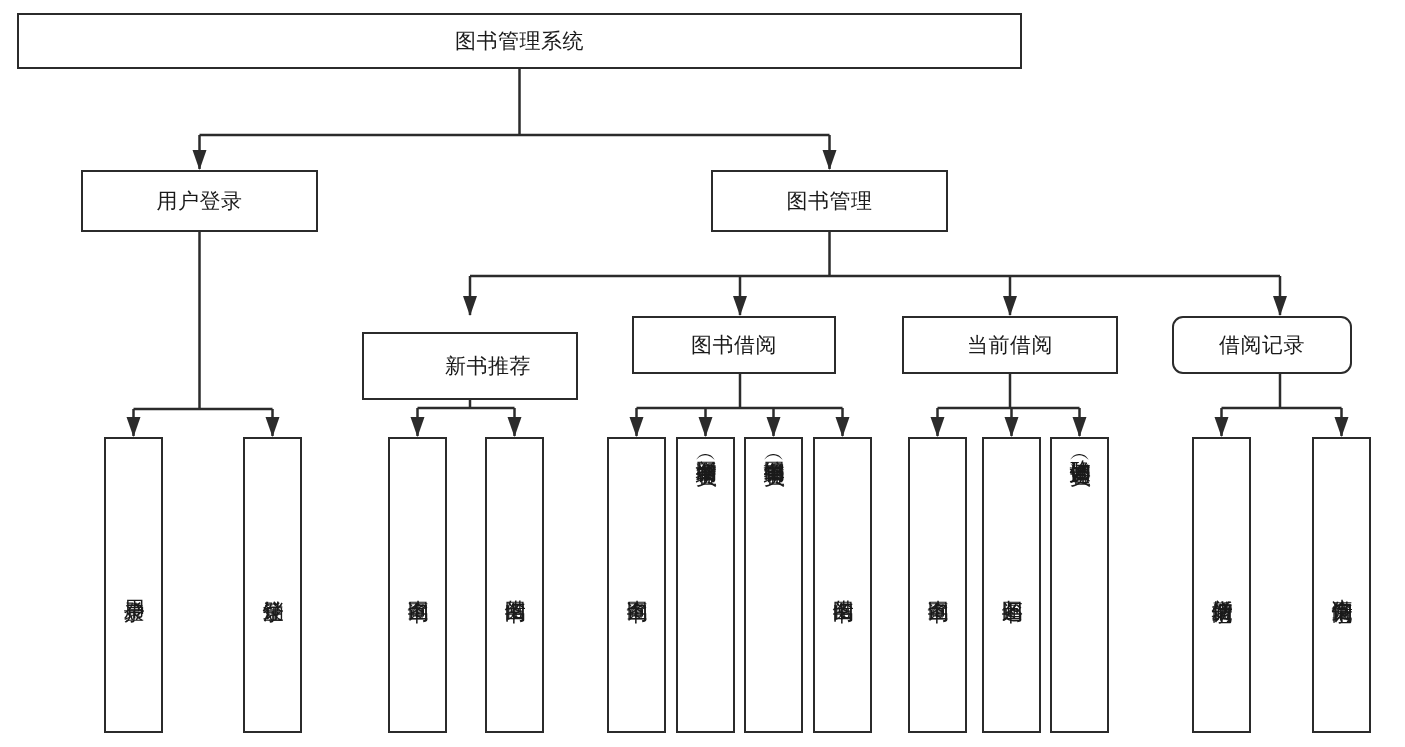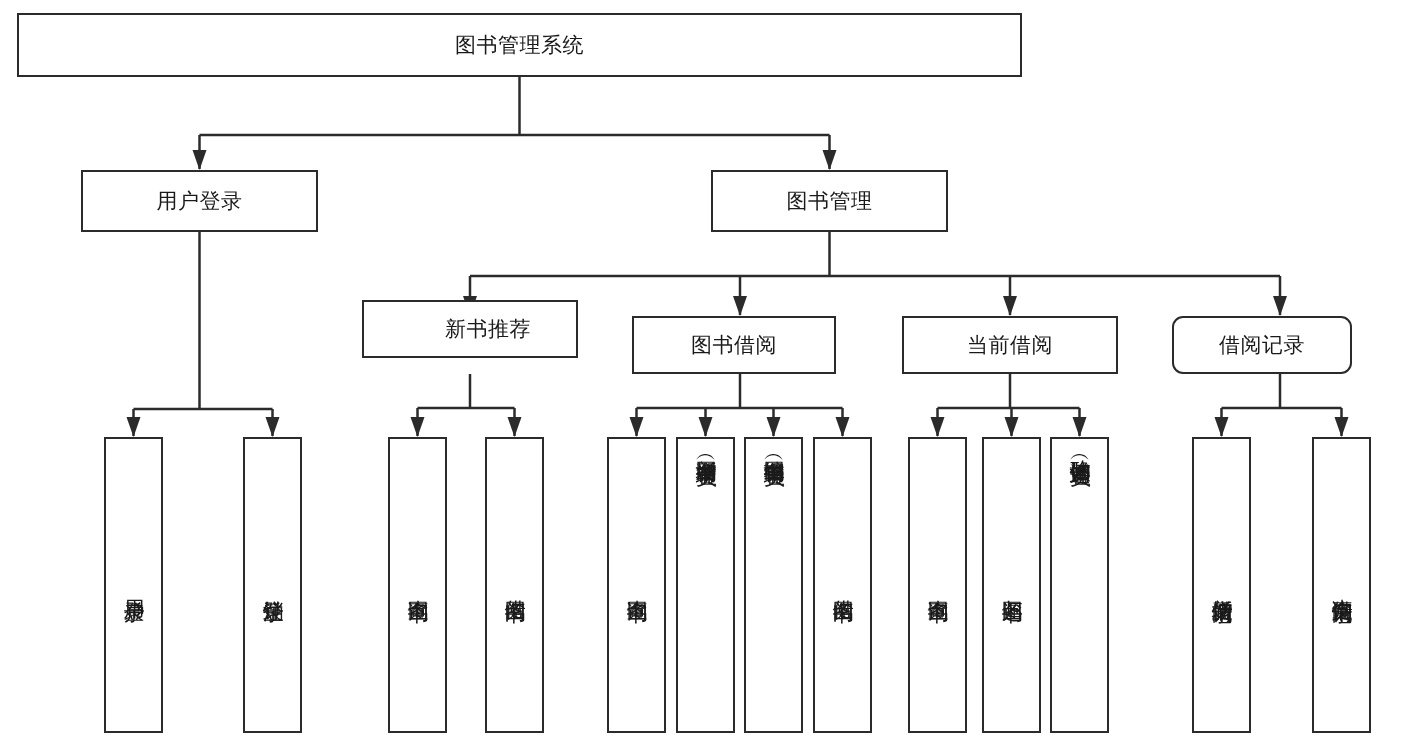--- a/index.html
+++ b/index.html
@@ -123,30 +123,30 @@
       <polygon points="1072.5,417 1086.5,417 1079.5,437" fill="#2b2b2b"></polygon>
       <line x1="1280" y1="374" x2="1280" y2="408" stroke="#2b2b2b" stroke-width="2.5"></line>
       <line x1="1221.5" y1="408" x2="1341.5" y2="408" stroke="#2b2b2b" stroke-width="2.5"></line>
       <line x1="1221.5" y1="408" x2="1221.5" y2="436" stroke="#2b2b2b" stroke-width="2.5"></line>
       <polygon points="1214.5,417 1228.5,417 1221.5,437" fill="#2b2b2b"></polygon>
       <line x1="1341.5" y1="408" x2="1341.5" y2="436" stroke="#2b2b2b" stroke-width="2.5"></line>
       <polygon points="1334.5,417 1348.5,417 1341.5,437" fill="#2b2b2b"></polygon>
     </svg>
 
   <div id="nodes-layer">
-      <div class="node node-h" style="left: 17px; top: 13px; width: 1005px; height: 64px;">
+      <div class="node node-h" style="left: 17px; top: 13px; width: 1005px; height: 56px;">
         <span class="node-label">图书管理系统</span>
       </div>
       <div class="node node-h" style="left: 81px; top: 170px; width: 237px; height: 62px;">
         <span class="node-label">用户登录</span>
       </div>
       <div class="node node-h" style="left: 711px; top: 170px; width: 237px; height: 62px; justify-content: center;">
         <span class="node-label">图书管理</span>
       </div>
-      <div class="node node-h" style="left: 362px; top: 300px; width: 216px; height: 58px; padding-left: 36px;">
+      <div class="node node-h" style="left: 362px; top: 332px; width: 216px; height: 68px; padding-left: 36px;">
         <span class="node-label">新书推荐</span>
       </div>
       <div class="node node-h" style="left: 632px; top: 316px; width: 204px; height: 58px;">
         <span class="node-label">图书借阅</span>
       </div>
       <div class="node node-h" style="left: 902px; top: 316px; width: 216px; height: 58px; justify-content: center;">
         <span class="node-label">当前借阅</span>
       </div>
       <div class="node node-h" style="left: 1172px; top: 316px; width: 180px; height: 58px; border-radius: 11px;">
         <span class="node-label">借阅记录</span>

